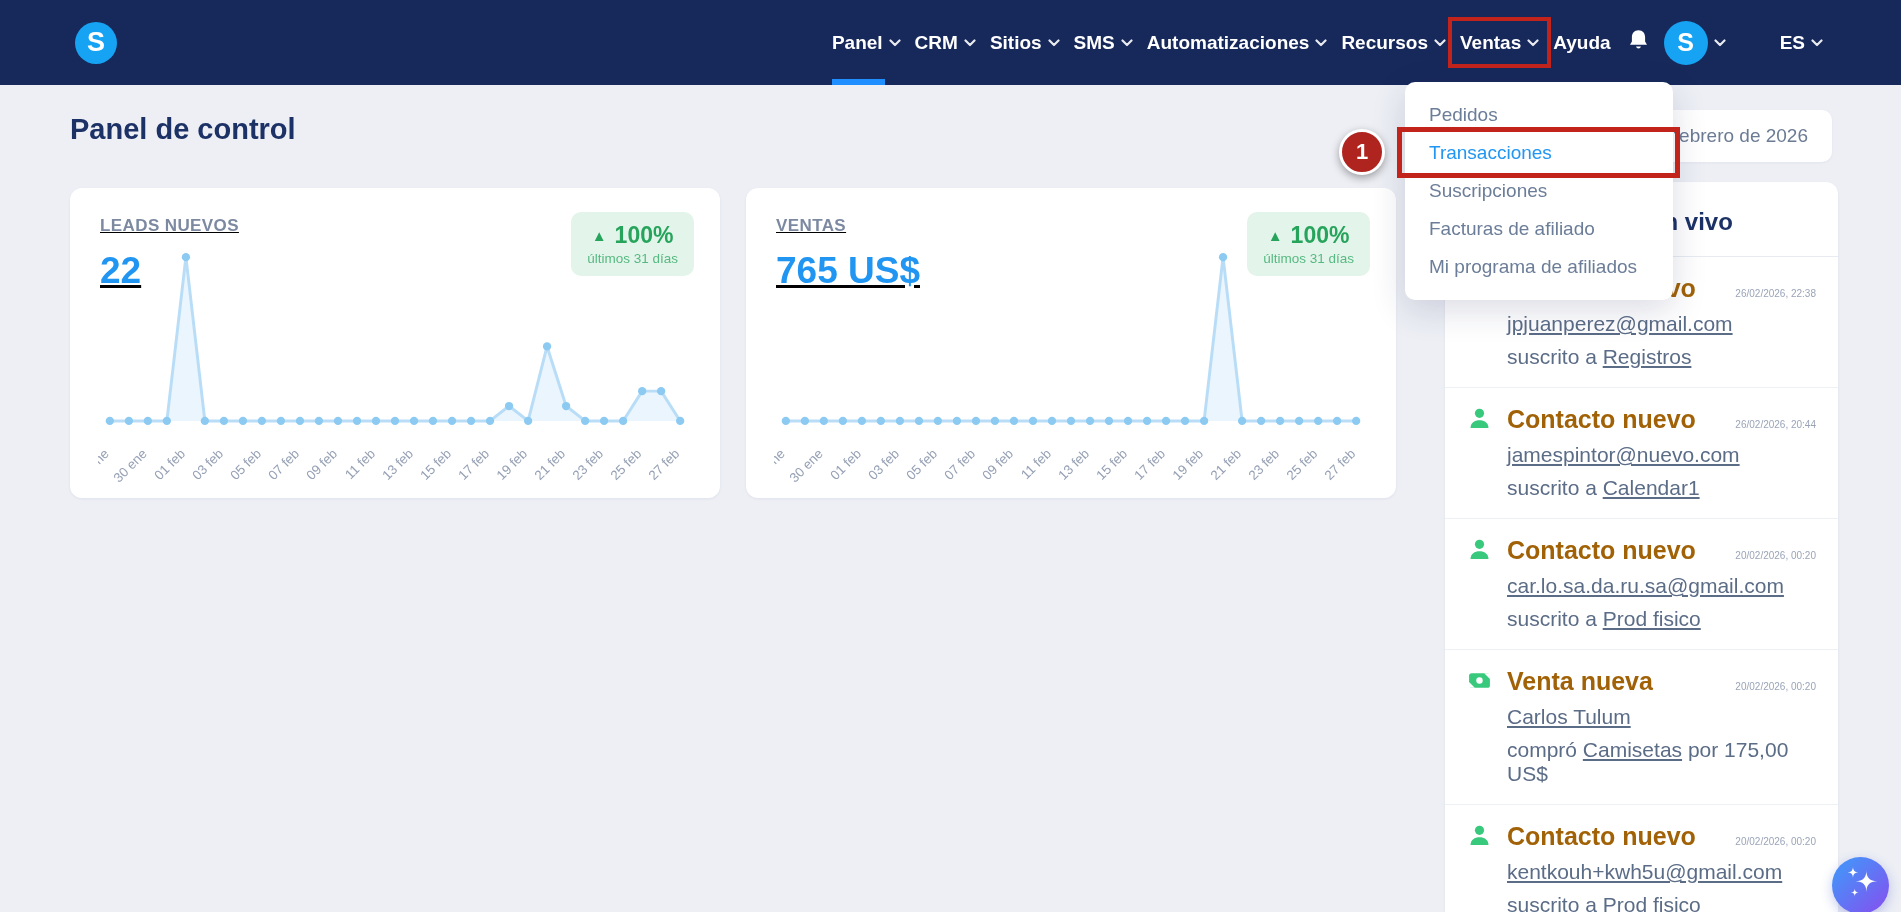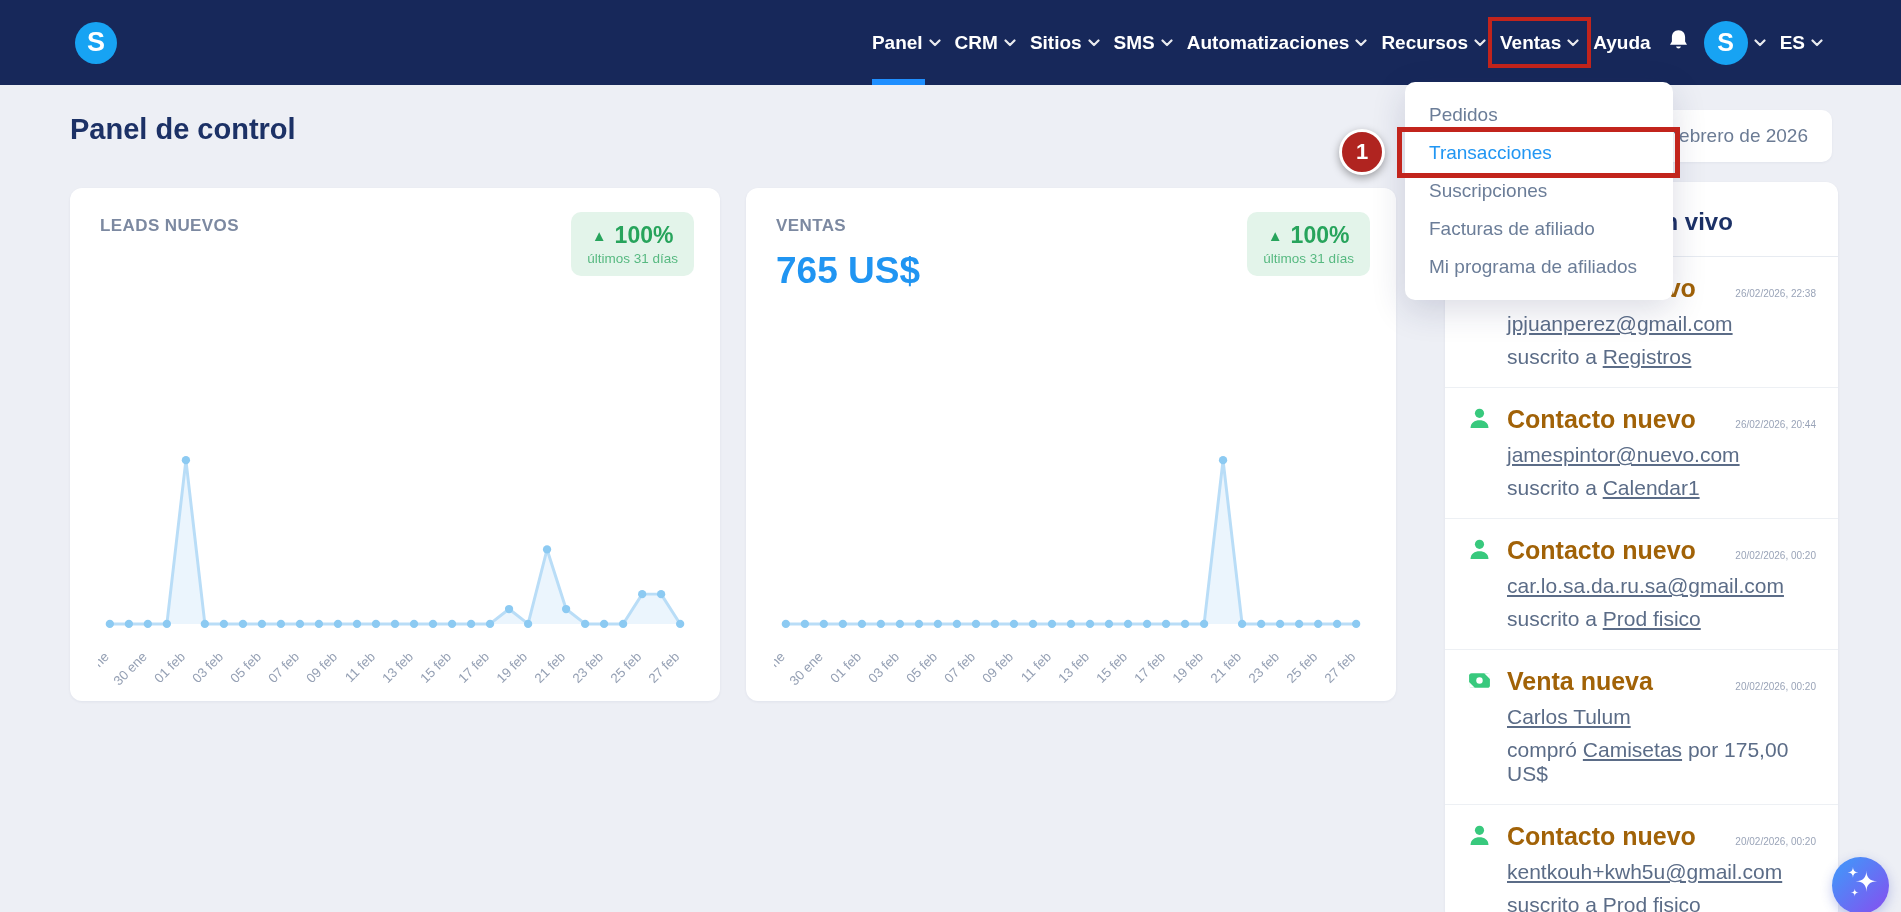--- a/index.html
+++ b/index.html
@@ -16,32 +16,32 @@
   .nav-label { color:#fff; font-weight:700; font-size:19px; white-space:nowrap; }
   .chev { margin-left:6px; display:flex; align-items:center; opacity:.9; }
   .nav-underline { position:absolute; bottom:0; left:0; width:calc(100% - 16px); height:6px; background:#1f8fff; }
   .box-overlay { position:absolute; left:-12px; right:-12px; top:17px; bottom:17px;
                  border:4px solid #c2241c; pointer-events:none; }
   .icon-btn { margin-left:16px; display:flex; align-items:center; cursor:pointer; }
   .avatar-wrap { margin-left:14px; display:flex; align-items:center; cursor:pointer; }
   .avatar { width:44px; height:44px; border-radius:50%; background:#17a3f3; color:#fff; font-weight:bold;
             font-size:25px; display:flex; align-items:center; justify-content:center; }
   .lang { margin-left:14px; display:flex; align-items:center; cursor:pointer; }
-  .lang-label { color:#fff; font-weight:700; font-size:19px; }
+  .lang-label { color:#fff; font-weight:700; font-size:19px;margin-left:40px; }
 
   
   .main { position:relative; height:827px; }
   .page-title { position:absolute; left:70px; top:28px; font-size:29px; font-weight:bold; color:#1c3166; }
   .date-box { position:absolute; left:1545px; top:25px; width:287px; height:52px; background:#fff;
               border-radius:10px; box-shadow:0 1px 3px rgba(25,39,88,.05); display:flex; align-items:center;
               justify-content:flex-end; padding-right:24px; color:#6b7b94; font-size:19px; z-index:1; cursor:pointer; }
 
   .cards-row { position:absolute; left:70px; top:103px; display:flex; gap:26px; }
-  .card { position:relative; width:650px; height:513px; background:#fff; border-radius:12px;
-          box-shadow:0 1px 3px rgba(25,39,88,.06); padding:28px 30px; }
+  .card { position:relative; width:650px; height:310px; background:#fff; border-radius:12px;
+          box-shadow:0 1px 3px rgba(25,39,88,.06); padding:28px 30px;text-decoration:underline; }
   .card-label { font-size:17px; font-weight:700; letter-spacing:.4px; color:#7c89a1; }
   .card-value { margin-top:14px; font-size:37px; font-weight:bold; color:#2095f2; }
   .trend-badge { position:absolute; top:24px; right:26px; background:#e3f4ea; border-radius:10px;
                  padding:10px 16px; text-align:center; }
   .trend-row { display:flex; align-items:center; justify-content:center; gap:8px; }
   .trend-tri { color:#27a45c; font-size:15px; line-height:1; }
   .trend-pct { color:#27a45c; font-weight:bold; font-size:23px; }
   .trend-cap { margin-top:2px; color:#57b981; font-size:13.5px; }
   .chart-wrap { position:absolute; left:28px; right:28px; bottom:6px; height:300px; }
   .chart-wrap svg { width:100%; height:100%; }
@@ -179,20 +179,21 @@
 <div class="main">
   <div class="page-title">Panel de control</div>
 
   <div class="date-box">
     <span>de febrero de 2026</span>
   </div>
 
   <div class="cards-row" id="cards-row">
       <div class="card">
         <div class="card-label">LEADS NUEVOS</div>
+        <div class="card-value">22</div>
         <div class="trend-badge">
           <div class="trend-row">
             <span class="trend-tri">▲</span>
             <span class="trend-pct">100%</span>
           </div>
           <div class="trend-cap">últimos 31 días</div>
         </div>
         <div class="chart-wrap"><svg viewBox="0 0 602 300">
             <path d="M12.0 230.0 L31.3 230.0 L50.5 230.0 L69.8 230.0 L89.1 64.0 L108.3 230.0 L127.6 230.0 L146.9 230.0 L166.1 230.0 L185.4 230.0 L204.7 230.0 L223.9 230.0 L243.2 230.0 L262.5 230.0 L281.7 230.0 L301.0 230.0 L320.3 230.0 L339.5 230.0 L358.8 230.0 L378.1 230.0 L397.3 230.0 L416.6 214.9 L435.9 230.0 L455.1 154.5 L474.4 214.9 L493.7 230.0 L512.9 230.0 L532.2 230.0 L551.5 199.8 L570.7 199.8 L590.0 230.0 L 590 230 L 12 230 Z" fill="#ddeefb" opacity="0.6"></path>
             <path d="M12.0 230.0 L31.3 230.0 L50.5 230.0 L69.8 230.0 L89.1 64.0 L108.3 230.0 L127.6 230.0 L146.9 230.0 L166.1 230.0 L185.4 230.0 L204.7 230.0 L223.9 230.0 L243.2 230.0 L262.5 230.0 L281.7 230.0 L301.0 230.0 L320.3 230.0 L339.5 230.0 L358.8 230.0 L378.1 230.0 L397.3 230.0 L416.6 214.9 L435.9 230.0 L455.1 154.5 L474.4 214.9 L493.7 230.0 L512.9 230.0 L532.2 230.0 L551.5 199.8 L570.7 199.8 L590.0 230.0" fill="none" stroke="#b9ddf7" stroke-width="3" stroke-linejoin="round" stroke-linecap="round"></path>

